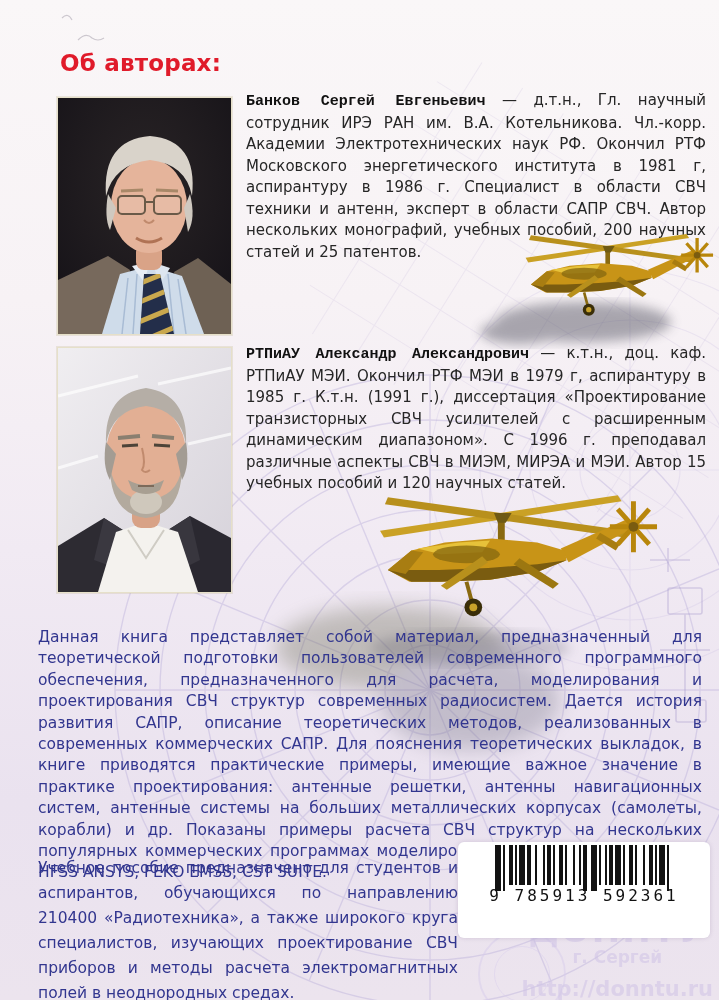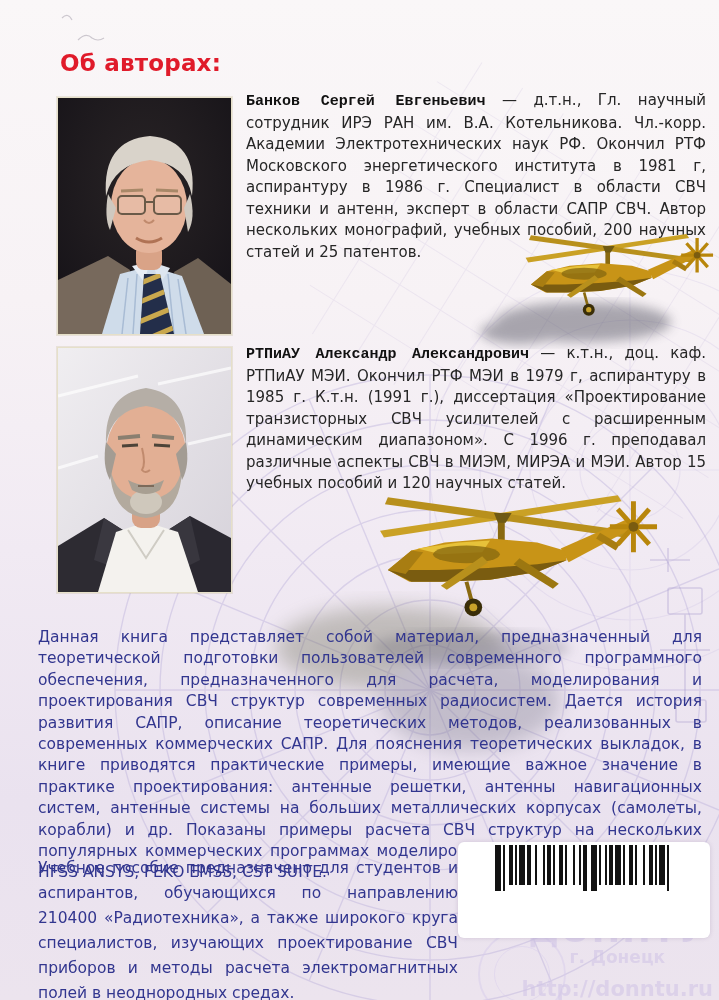--- a/index.html
+++ b/index.html
@@ -350,22 +350,23 @@
         <div class="s" style="width: 4px;"></div>
         <div class="b" style="width: 4px;"></div>
         <div class="s" style="width: 2px;"></div>
         <div class="b" style="width: 2px;"></div>
         <div class="s" style="width: 2px;"></div>
         <div class="b" style="width: 6px;"></div>
         <div class="s" style="width: 2px;"></div>
         <div class="b tall" style="width: 2px;"></div>
         <div class="s" style="width: 4px;"></div>
       </div>
+    <div class="barcode-digits">9 785913 592361</div>
   </div>
 
   <div class="stamp"></div>
   <div class="watermark">
     <div class="w1">ДОННТУ</div>
-    <div class="w2">г. Донецк</div>
+    <div class="w2">г. Сергей</div>
     <div class="w3">http://donntu.ru</div>
   </div>
 
 </div>
 
 </body></html>

